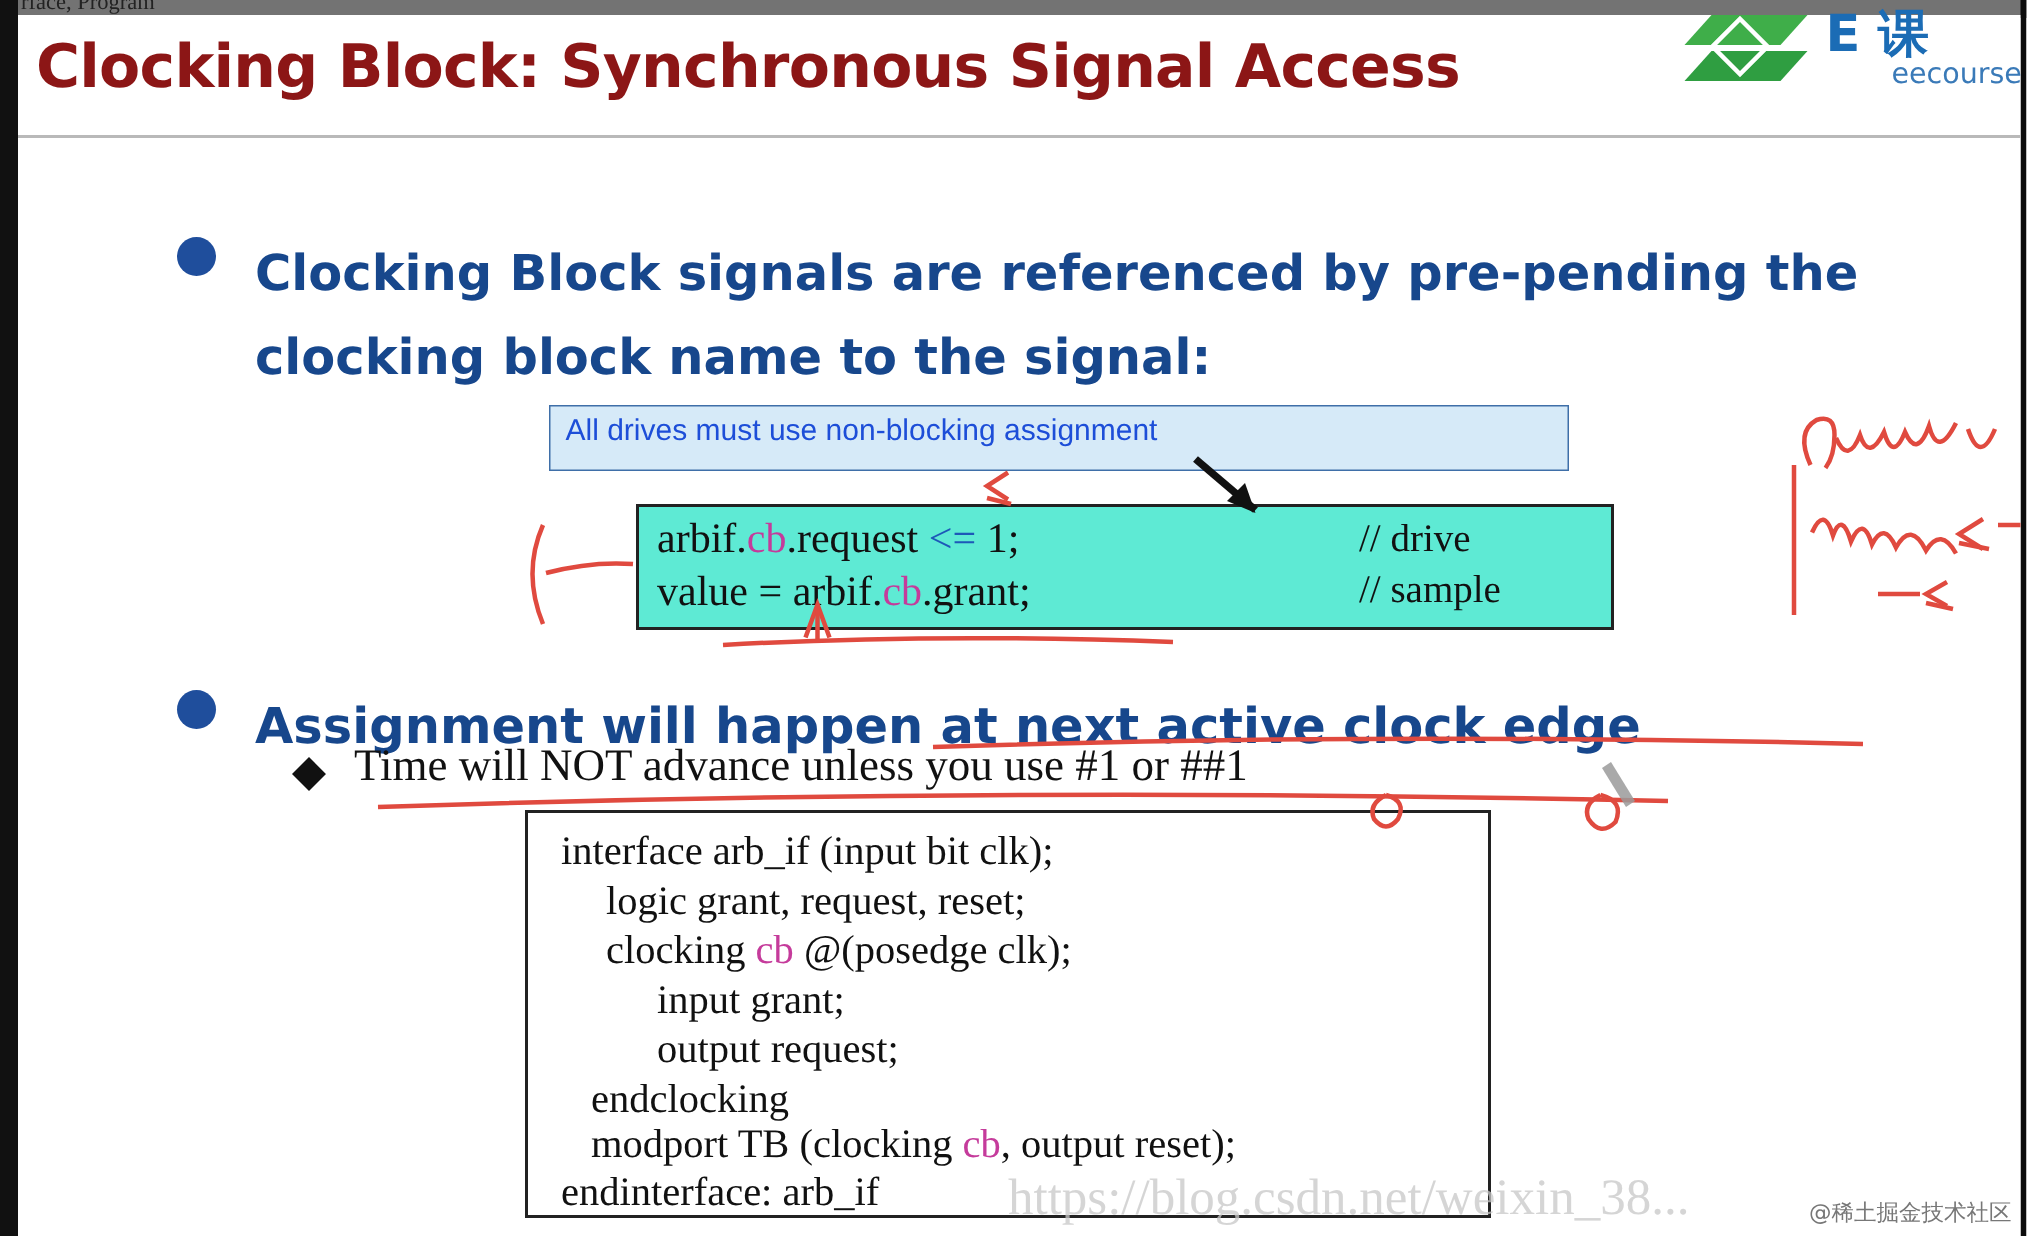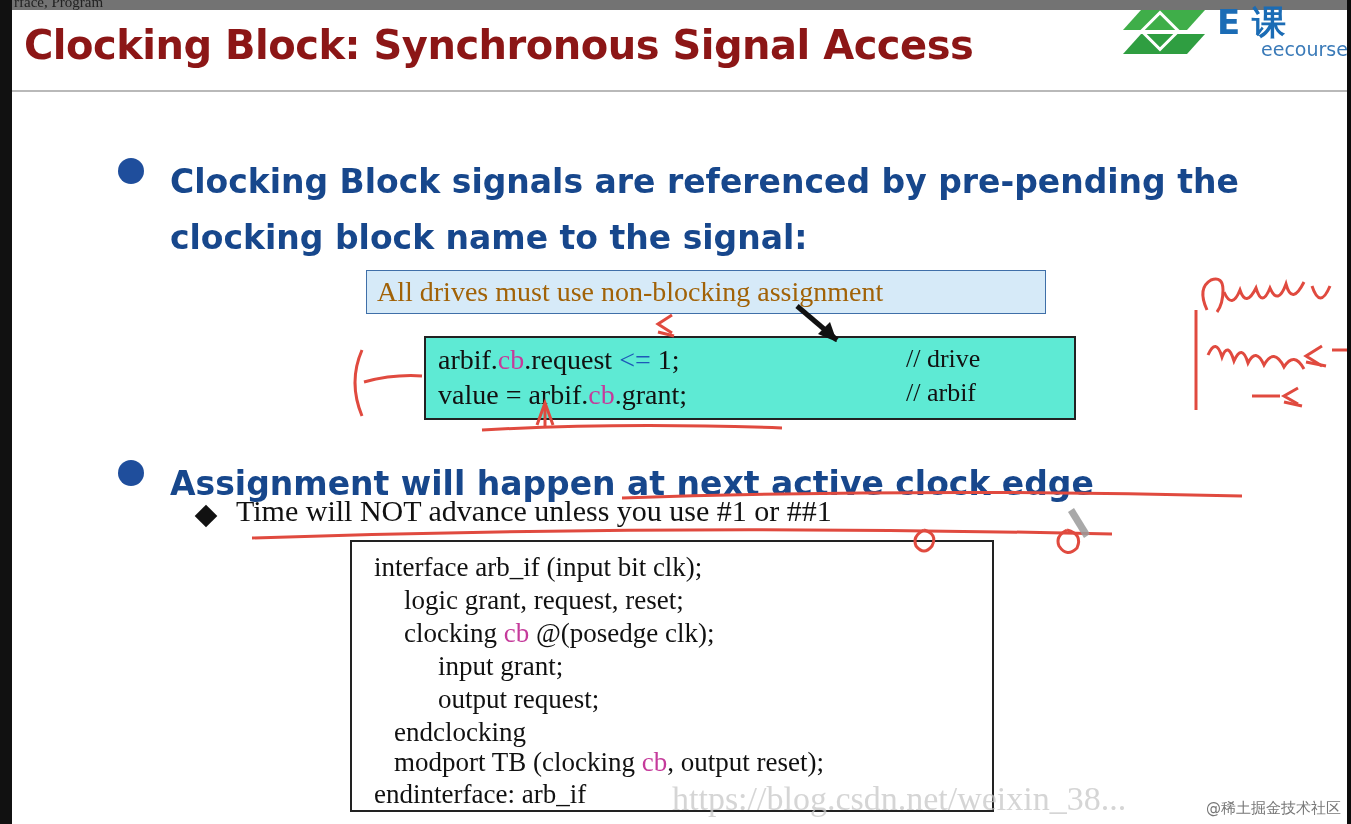--- a/index.html
+++ b/index.html
@@ -61,22 +61,22 @@
     font-family:"DejaVu Sans", sans-serif;line-height:56px;
   }
   .b1-text{left:158px;top:144px;width:1170px;}
   .b2-text{left:158px;top:446px;width:1170px;}
   
   .note-box{
     position:absolute;left:354px;top:260px;width:678px;height:42px;
     background:#d6eaf8;border:1px solid #3f6fa8;
   }
   .note-text{
-    position:absolute;left:10px;top:5px;font-size:28px;color:#a16207;
-    font-family:Liberation Serif, serif;white-space:nowrap;
+    position:absolute;left:10px;top:5px;font-size:20px;color:#1d4ed8;
+    font-family:Liberation Sans, sans-serif;white-space:nowrap;
   }
   
   .code-box-1{
     position:absolute;left:412px;top:326px;width:648px;height:80px;
     border:2px solid #222;background:#5eead4;
   }
   .code1-line{
     position:absolute;font-size:28px;color:#111;
     font-family:"Liberation Serif", serif;white-space:nowrap;
   }
@@ -154,21 +154,21 @@
   </div>
 
   <div class="code-box-1">
     <div class="code1-line c1-l1">
       <span>arbif.</span><span class="tok-pink">cb</span><span>.request </span><span class="tok-blue">&lt;=</span><span> 1;</span>
     </div>
     <div class="code1-line c1-l2">
       <span>value = arbif.</span><span class="tok-pink">cb</span><span>.grant;</span>
     </div>
     <div class="comment-1">// drive</div>
-    <div class="comment-2">// arbif</div>
+    <div class="comment-2">// sample</div>
   </div>
 
   <div class="bullet-dot b2-dot"></div>
   <div class="bullet-text b2-text">Assignment will happen at next active clock edge</div>
 
   <div class="sub-diamond"></div>
   <div class="sub-text">Time will NOT advance unless you use #1 or ##1</div>
 
   <div class="code-box-2">
     <div class="code2-line" style="left:22px;top:10px;text-align:right;">

